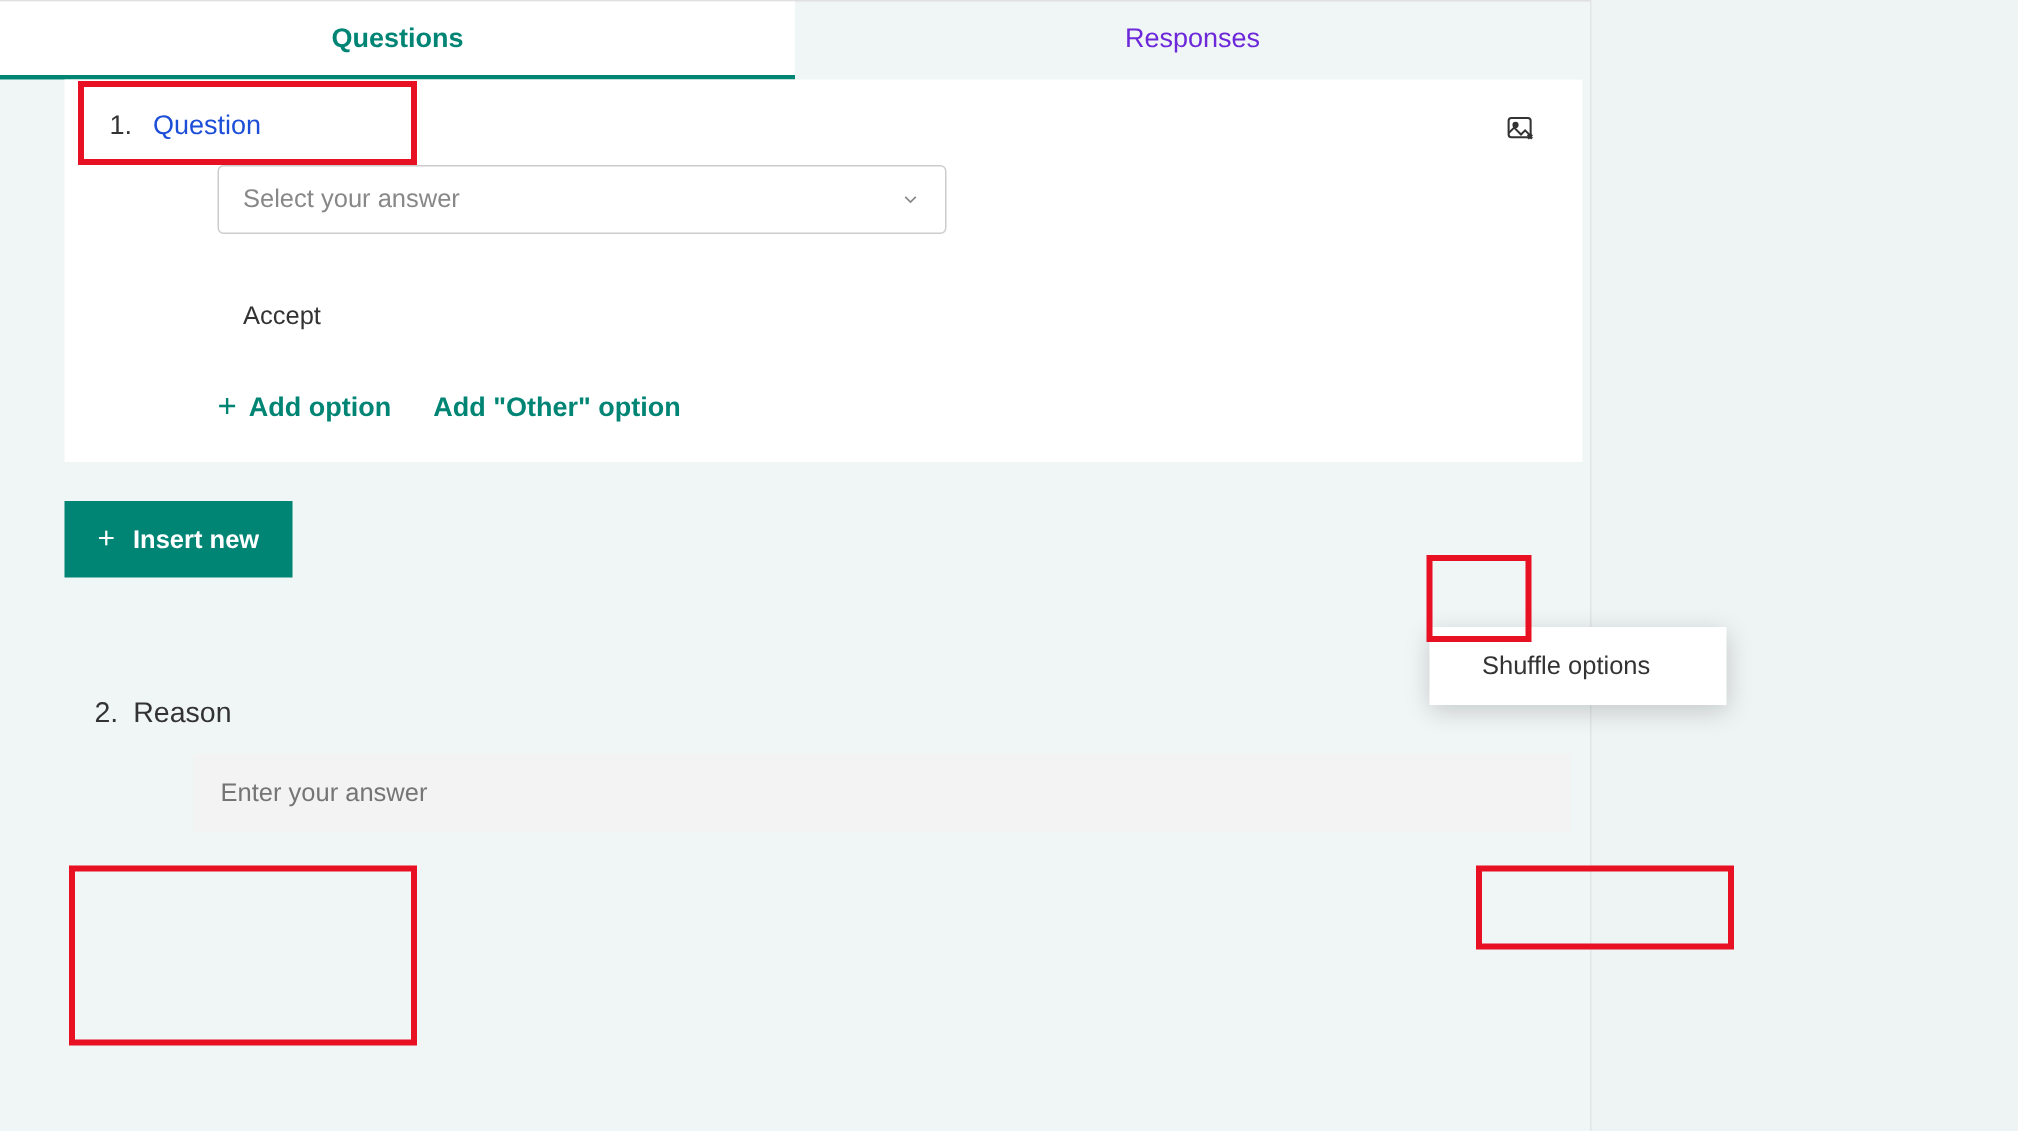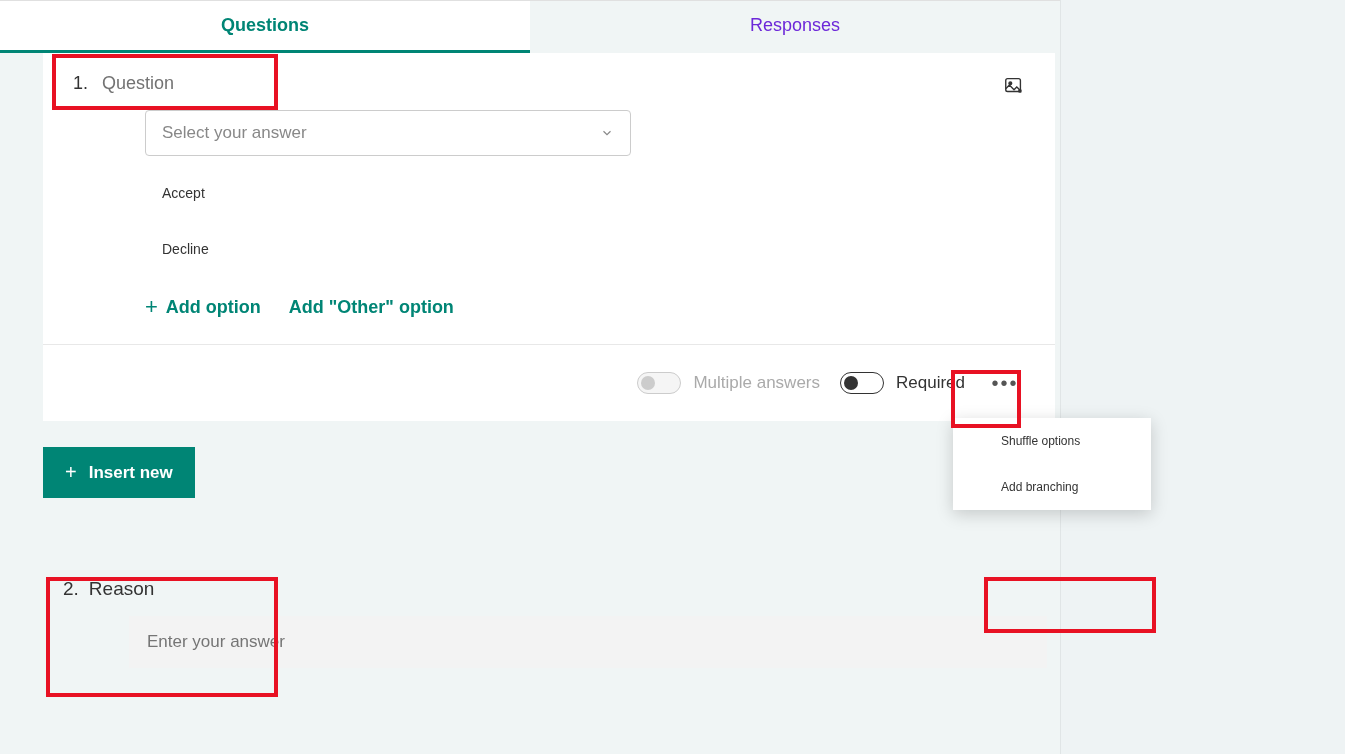--- a/index.html
+++ b/index.html
@@ -62,21 +62,21 @@
       padding: 20px 24px 16px 30px;
       position: relative;
     }
     .q-number {
       font-size: 18px;
       color: #333;
       margin-right: 14px;
     }
     .q-title-input {
       font-size: 18px;
-      color: #737373;
+      color: #1d4ed8;
       border: none;
       outline: none;
       width: 300px;
       background: transparent;
     }
     .media-icon {
       position: absolute;
       right: 30px;
       top: 22px;
       width: 22px;
@@ -89,32 +89,32 @@
       border: 1px solid #ccc;
       border-radius: 4px;
       padding: 12px 16px;
       display: flex;
       justify-content: space-between;
       align-items: center;
       color: #888;
       font-size: 17px;
       background: #fff;
       cursor: pointer;
-      margin-bottom: 16px;
+      margin-bottom: 32px;
     }
     .chevron-down {
       width: 14px;
       height: 14px;
     }
     .option-item {
       margin-left: 102px;
       width: 444px;
       padding: 12px 16px;
       background: #fff;
-      font-size: 14px;
+      font-size: 17px;
       color: #333;
       margin-bottom: 14px;
       border: 1px solid transparent;
     }
     .add-options-row {
       margin-left: 102px;
       padding: 10px 0 24px 0;
       display: flex;
       align-items: center;
       gap: 28px;
@@ -246,22 +246,22 @@
     .dropdown-menu {
       position: absolute;
       left: 953px;
       top: 418px;
       width: 198px;
       background: #fff;
       box-shadow: 0 4px 16px rgba(0,0,0,0.18);
       z-index: 100;
     }
     .menu-item {
-      padding: 16px 20px;
-      font-size: 12px;
+      padding: 16px 7px;
+      font-size: 17px;
       color: #333;
       cursor: pointer;
       display: flex;
       align-items: flex-start;
       gap: 12px;
     }
     .check-icon {
       width: 16px;
       height: 16px;
       flex-shrink: 0;
@@ -307,47 +307,29 @@
       </div>
 
       <div class="select-answer">
         <span>Select your answer</span>
         <svg class="chevron-down" viewBox="0 0 24 24" fill="none" stroke="#888" stroke-width="2">
           <path d="M6 9l6 6 6-6"></path>
         </svg>
       </div>
 
       <div class="option-item">Accept</div>
-      <div class="option-item">Decline</div>
 
       <div class="add-options-row">
         <div class="add-option-btn">
           <span class="plus-thin">+</span>
           <span>Add option</span>
         </div>
         <div class="add-other-btn">Add "Other" option</div>
       </div>
 
-      <div class="card-footer">
-        <div class="toggle-group">
-          <div class="toggle off-disabled">
-              <div class="knob"></div>
-            </div>
-          <span class="toggle-label disabled">Multiple answers</span>
-        </div>
-        <div class="toggle-group">
-          <div class="toggle off">
-              <div class="knob"></div>
-            </div>
-          <span class="toggle-label">Required</span>
-        </div>
-        <div class="more-btn">
-          <span>•••</span>
-        </div>
-      </div>
     </div>
 
     <button class="insert-new-btn">
       <span class="plus">+</span>
       <span>Insert new</span>
     </button>
 
     <div class="question-2">
       <div class="q2-header">
         <span>2.</span>
@@ -358,22 +340,18 @@
 
   </div>
   <div class="right-panel"></div>
 </div>
 
 <div class="dropdown-menu">
   <div class="menu-item">
     <span class="menu-spacer"></span>
     <span>Shuffle options</span>
   </div>
-  <div class="menu-item">
-    <span class="menu-spacer"></span>
-    <span>Add branching</span>
-  </div>
 </div>
 
 <div class="highlight-box hl-1"></div>
 <div class="highlight-box hl-2"></div>
 <div class="highlight-box hl-3"></div>
 <div class="highlight-box hl-4"></div>
 
 </body></html>

